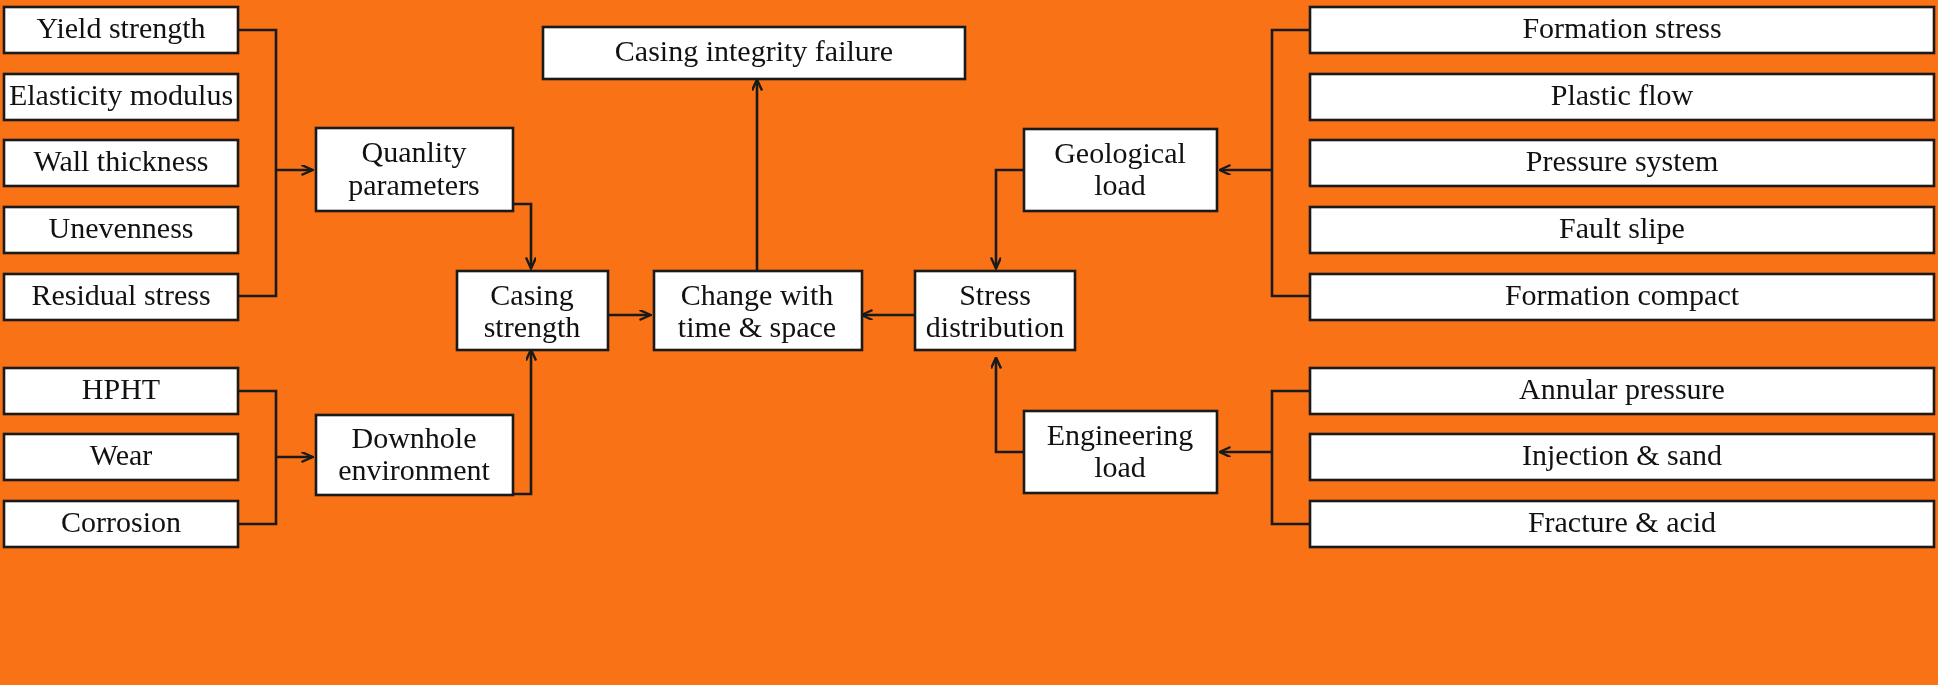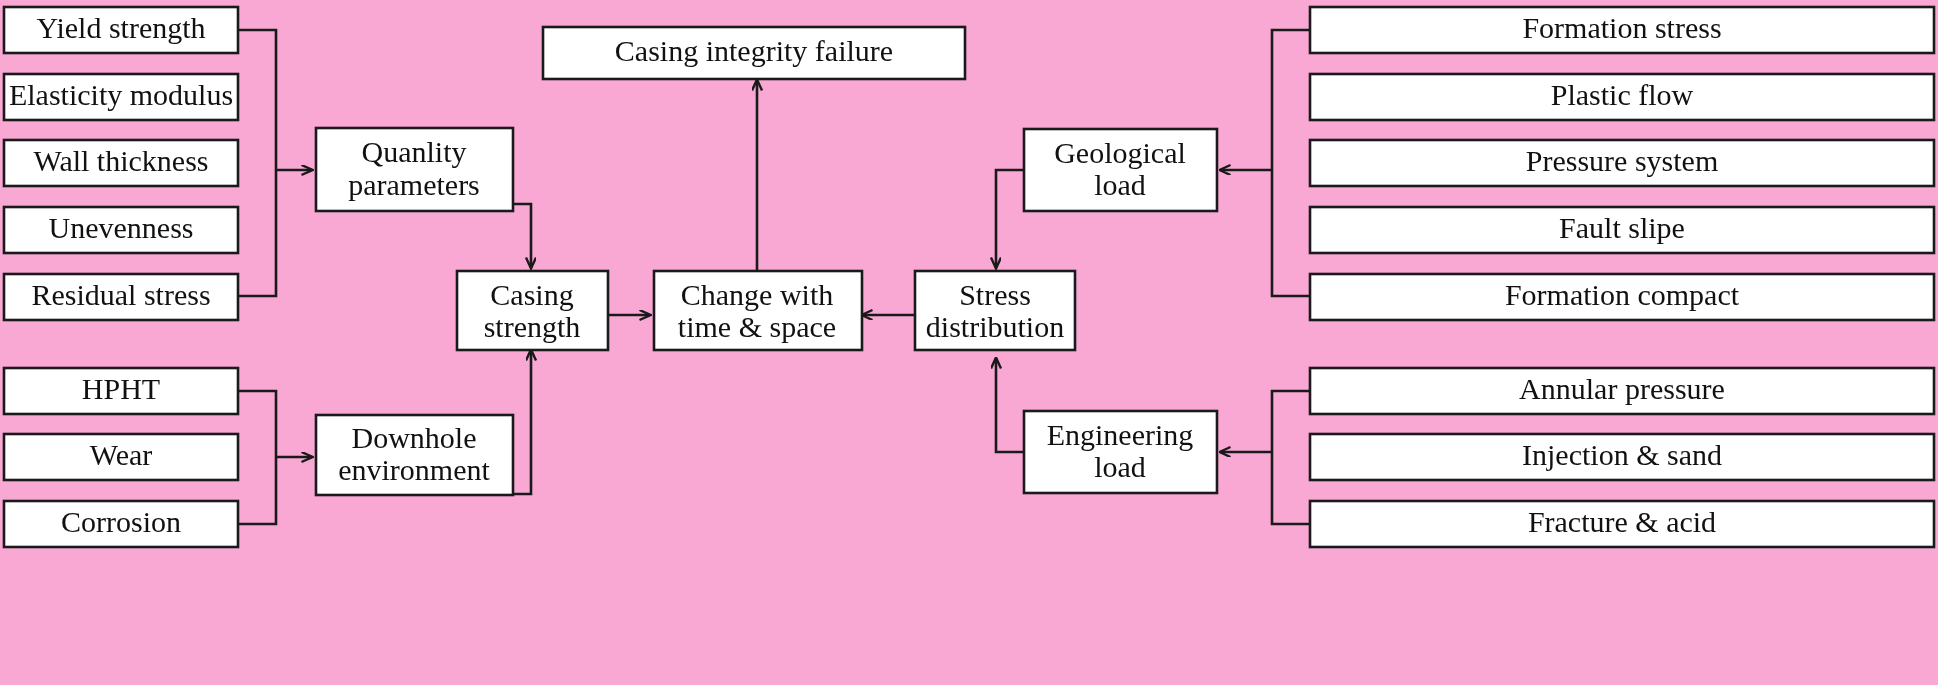--- a/index.html
+++ b/index.html
@@ -4,21 +4,21 @@
 <style>
   html, body {
     margin: 0;
     padding: 0;
     background: #ffffff;
   }
   #diagram-root {
     position: relative;
     width: 1938px;
     height: 685px;
-    background: #f9a8d4;
+    background: #f97316;
     font-family: "Liberation Serif", "DejaVu Serif", serif;
     overflow: hidden;
   }
   svg.flow {
     position: absolute;
     inset: 0;
     width: 1938px;
     height: 685px;
     display: block;
   }

